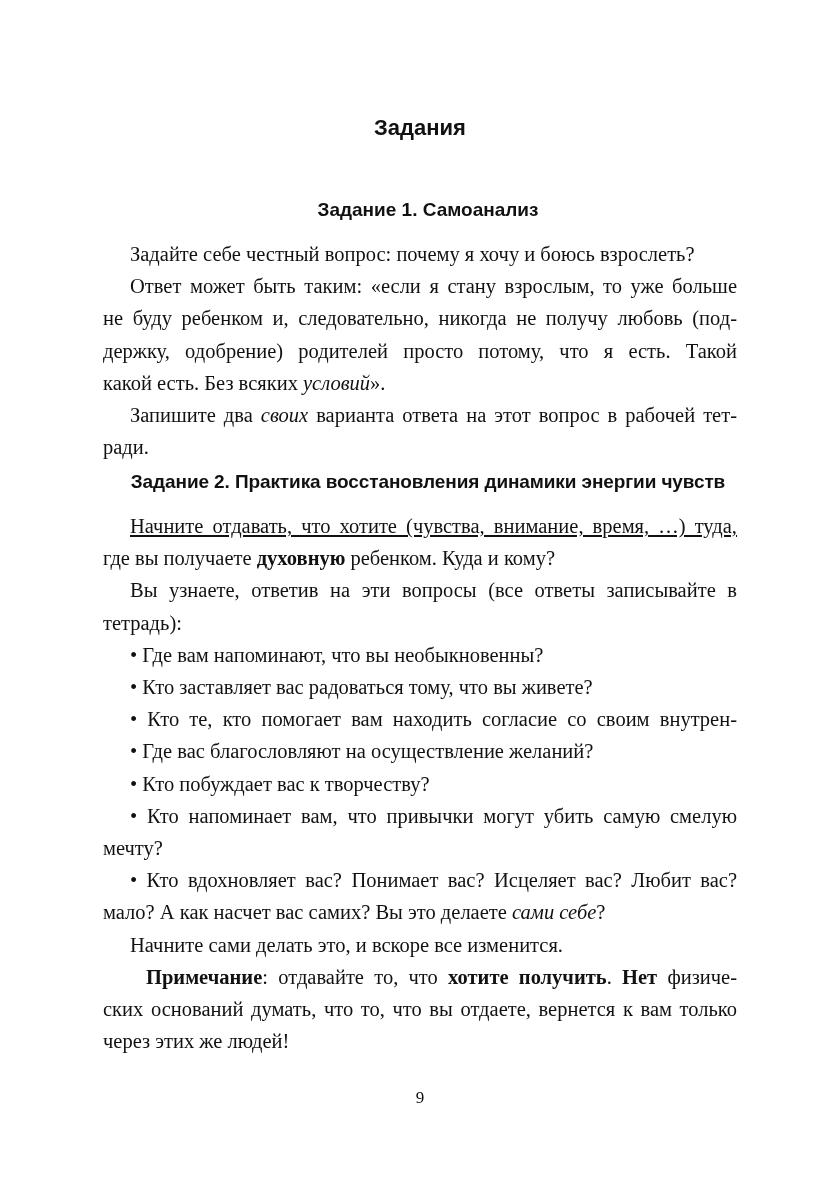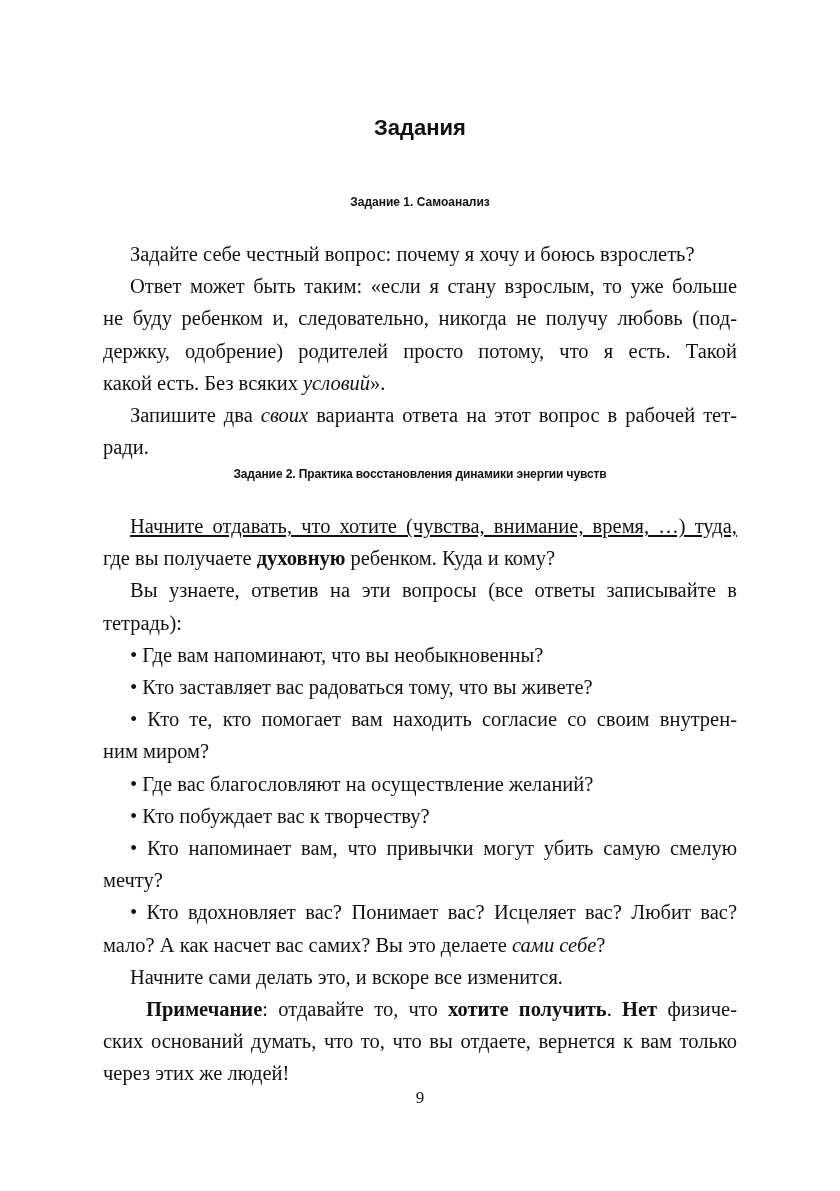--- a/index.html
+++ b/index.html
@@ -28,22 +28,22 @@
       text-align: center;
       font-family: "Liberation Sans", sans-serif;
       font-weight: bold;
       font-size: 22px;
       line-height: 36px;
       margin: 0;
     }
     .subhead {
       font-family: "Liberation Sans", sans-serif;
       font-weight: bold;
-      font-size: 12px;
-      margin: 0;
+      font-size: 19px;
+      margin: 8px;
       white-space: nowrap;
     }
     .subhead-1 {
       position: absolute;
       top: 190px;
       left: 0;
       width: 634px;
       text-align: center;
       line-height: 24px;
     }
@@ -111,21 +111,20 @@
 
   <div class="body-block block-2">
     <span class="justify-line indent" style="white-space: nowrap; text-decoration: underline;"><span style="white-space: nowrap; word-spacing: 0px;">Начните отдавать, что хотите (чувства, внимание, время, …) туда,</span></span>
     <span class="plain-line"><span>где вы получаете </span><span class="b">духовную</span><span> ребенком. Куда и кому?</span></span>
     <span class="justify-line indent" style="white-space: nowrap;"><span style="white-space: nowrap; word-spacing: 0px;">Вы узнаете, ответив на эти вопросы (все ответы записывайте в</span></span>
     <span class="plain-line">тетрадь):</span>
 
     <span class="plain-line indent">• Где вам напоминают, что вы необыкновенны?</span>
     <span class="plain-line indent">• Кто заставляет вас радоваться тому, что вы живете?</span>
     <span class="justify-line indent" style="white-space: nowrap;"><span style="white-space: nowrap; word-spacing: 0px;">• Кто те, кто помогает вам находить согласие со своим внутрен-</span></span>
-    <span class="plain-line">ним миром?</span>
     <span class="plain-line indent">• Где вас благословляют на осуществление желаний?</span>
     <span class="plain-line indent">• Кто побуждает вас к творчеству?</span>
     <span class="justify-line indent" style="white-space: nowrap;"><span style="white-space: nowrap; word-spacing: 0px;">• Кто напоминает вам, что привычки могут убить самую смелую</span></span>
     <span class="plain-line">мечту?</span>
     <span class="justify-line indent" style="white-space: nowrap;"><span style="white-space: nowrap; word-spacing: 0px;">• Кто вдохновляет вас? Понимает вас? Исцеляет вас? Любит вас?</span></span>
 
     <span class="plain-line"><span>мало? А как насчет вас самих? Вы это делаете </span><span class="it">сами себе</span><span>?</span></span>
     <span class="plain-line indent">Начните сами делать это, и вскоре все изменится.</span>
 
     <span class="justify-line indent" style="white-space: nowrap;"><span style="white-space: nowrap; word-spacing: -0.00223214px; margin-left: 16px;"><span class="b">Примечание</span><span>: отдавайте то, что </span><span class="b">хотите получить</span><span>. </span><span class="b">Нет</span><span> физиче-</span></span></span>

